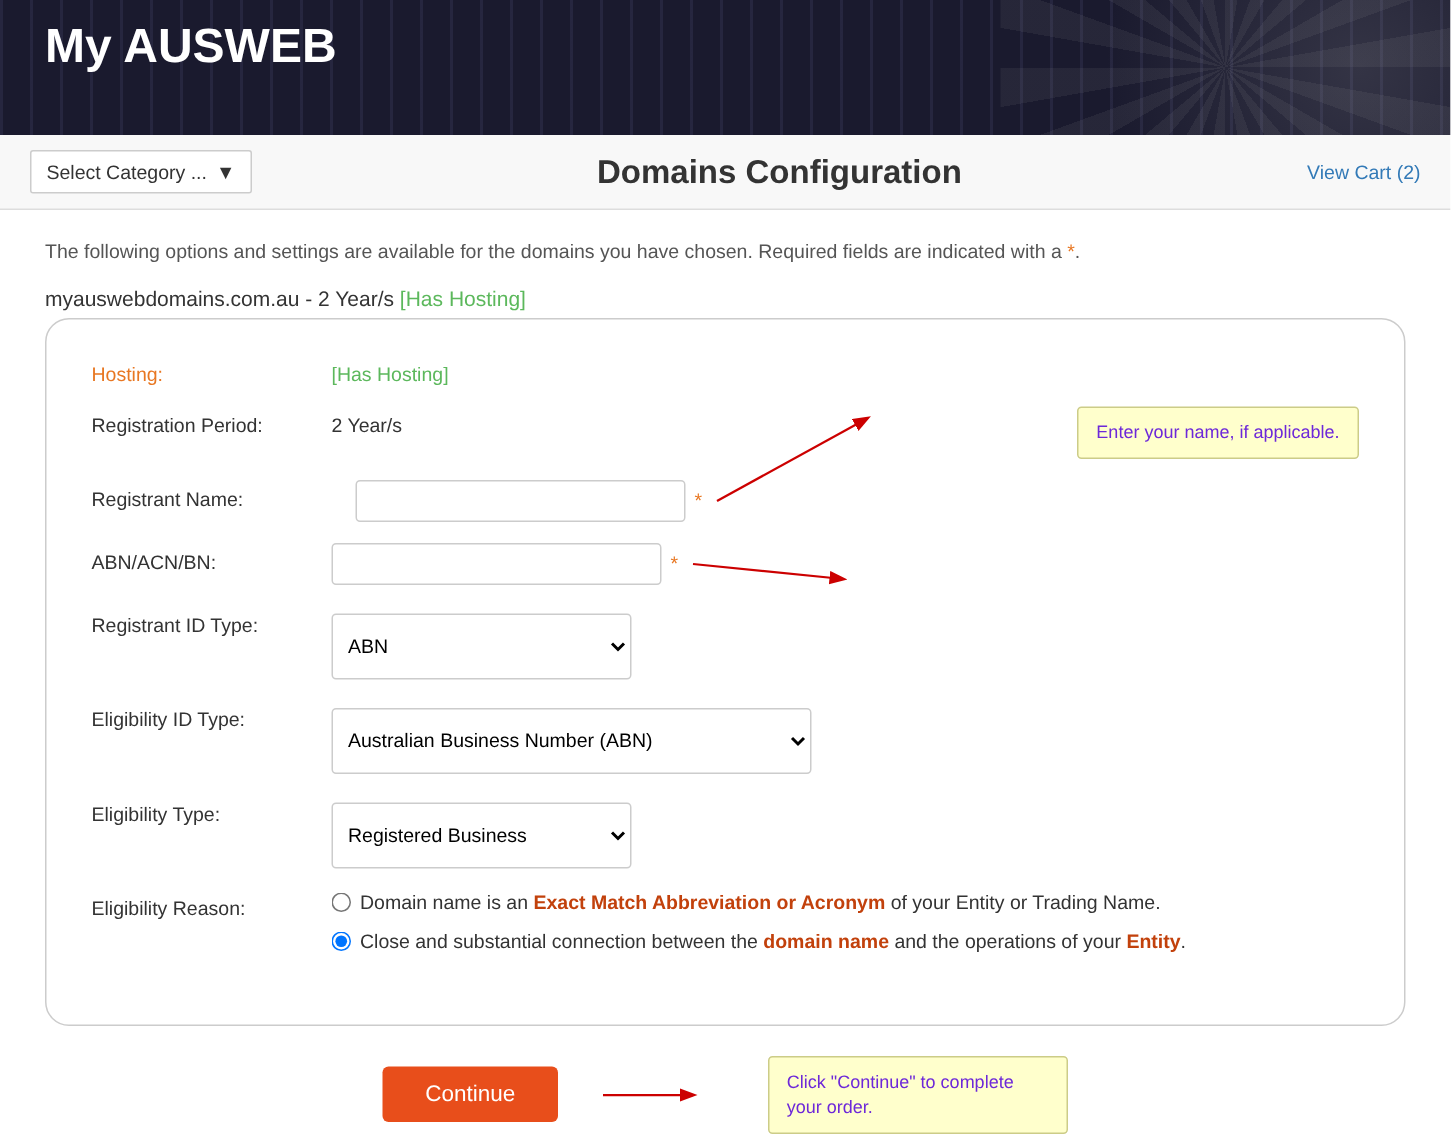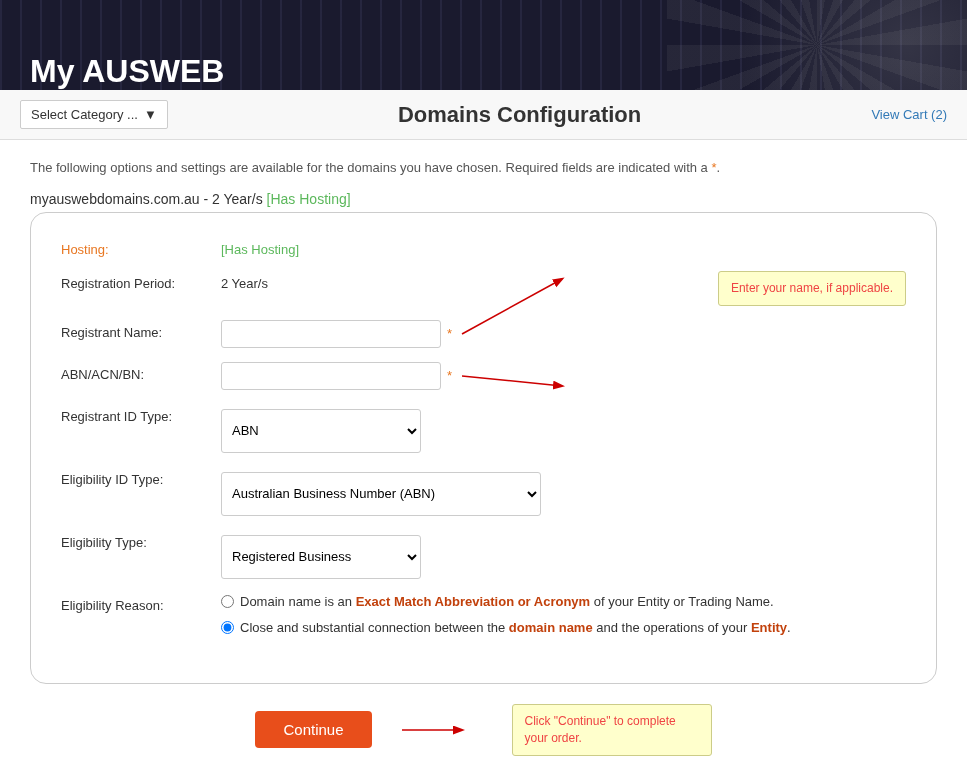--- a/index.html
+++ b/index.html
@@ -8,22 +8,22 @@
     
     .header {
       background: #1a1a2e;
       background-image: repeating-linear-gradient(
         90deg,
         rgba(50,50,80,0.5) 0px, rgba(50,50,80,0.5) 2px,
         transparent 2px, transparent 20px
       );
       height: 90px;
       display: flex;
-      align-items: flex-end;
-      padding: 0 30px;
+      align-items: flex-start;
+      padding: 12px 30px;
       position: relative;
       overflow: hidden;
     }
     .header::after {
       content: '';
       position: absolute;
       right: 0; top: 0;
       width: 300px; height: 90px;
       background: radial-gradient(circle at 80% 50%, rgba(200,200,200,0.15) 0%, transparent 70%),
                   repeating-conic-gradient(rgba(150,150,150,0.1) 0deg 10deg, transparent 10deg 20deg);
@@ -176,21 +176,21 @@
       font-weight: bold;
     }
 
     
     .tooltip-box {
       background: #ffffcc;
       border: 1px solid #cccc88;
       border-radius: 3px;
       padding: 8px 12px;
       font-size: 12px;
-      color: #ef4444;
+      color: #6d28d9;
       max-width: 200px;
       line-height: 1.4;
     }
 
     
     .continue-area {
       display: flex;
       align-items: center;
       justify-content: center;
       gap: 30px;
@@ -246,21 +246,21 @@
       <div class="form-label">
         <span>Registration Period:</span>
       </div>
 
       <div style="display:flex; align-items:flex-start; flex:1; gap:60px;">
         <div class="form-value">2 Year/s</div>
         <div class="tooltip-box" style="margin-left:80px;">Enter your name, if applicable.</div>
       </div>
     </div>
 
-    <div class="form-row" style="position:relative;">
+    <div class="form-row" style="position:relative;gap:16px;">
       <div class="form-label">Registrant Name:</div>
       <div class="form-input-wrap">
         <input type="text" class="form-input" placeholder="" style="">
         <span class="required-star">*</span>
 
         <svg width="120" height="20" style="overflow:visible; margin-left:4px;">
           <line x1="0" y1="10" x2="100" y2="-45" stroke="#cc0000" stroke-width="1.5" marker-end="url(#arrow)"></line>
           <defs>
             <marker id="arrow" markerWidth="8" markerHeight="8" refX="6" refY="3" orient="auto">
               <path d="M0,0 L0,6 L8,3 z" fill="#cc0000"></path>

